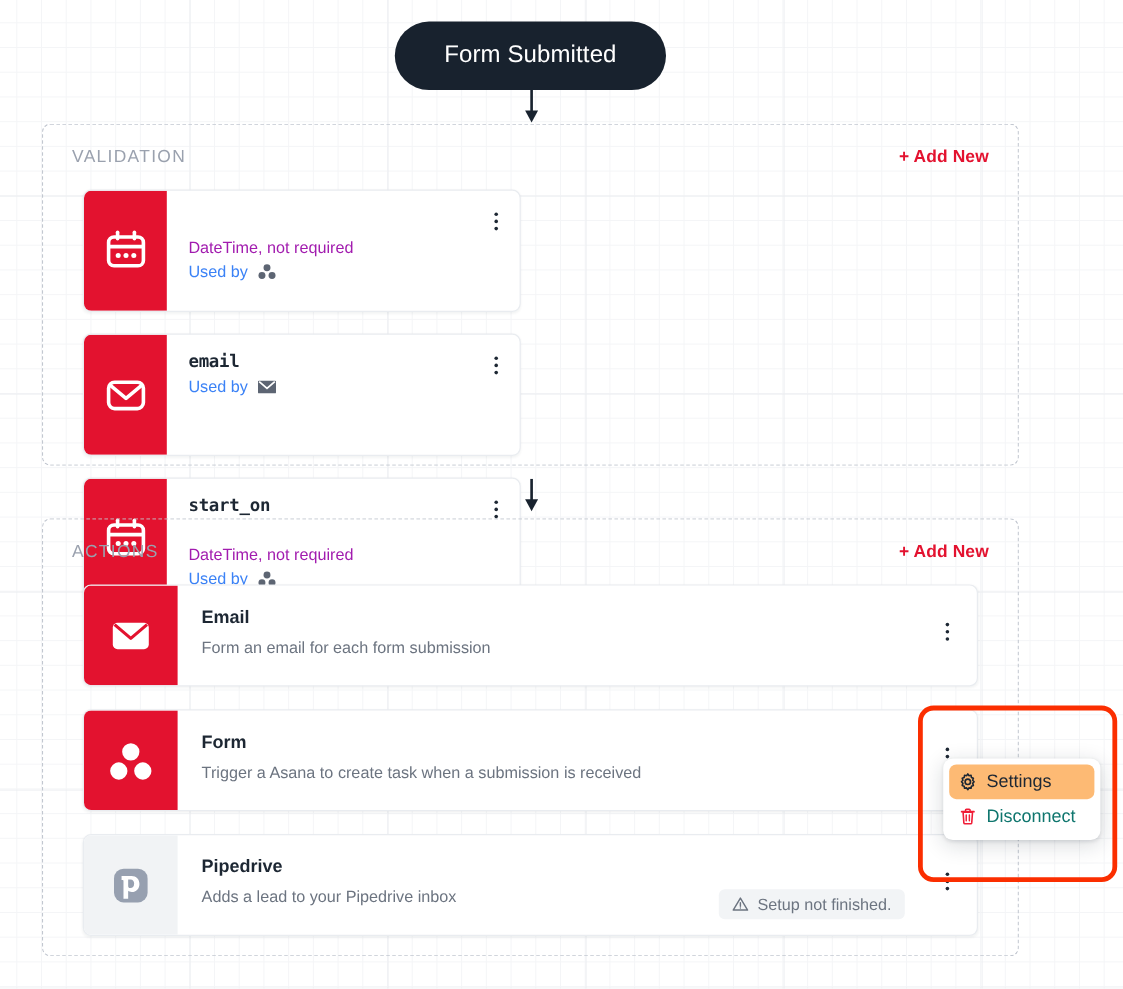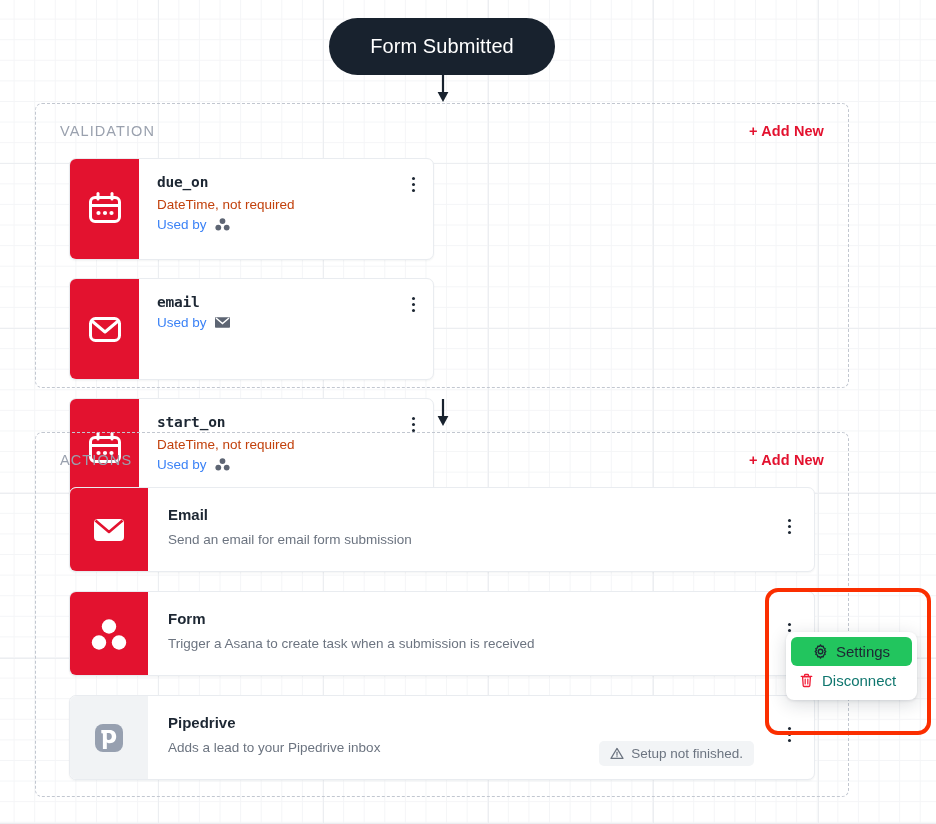--- a/index.html
+++ b/index.html
@@ -120,23 +120,23 @@
     min-width: 0;
   }
   .val-name {
     font-family: "DejaVu Sans Mono", "Liberation Mono", monospace;
     font-size: 14.5px;
     font-weight: bold;
     color: #1d2733;
     letter-spacing: -0.2px;
   }
   .val-meta {
-    margin-top: 7px;
+    margin-top: 25px;
     font-size: 13.5px;
-    color: #c2410c;
+    color: #a21caf;
   }
   .val-usedby {
     margin-top: 5px;
     font-size: 13.5px;
     color: #3b82f6;
     display: flex;
     align-items: center;
     gap: 8px;
   }
 
@@ -235,21 +235,21 @@
   }
   .menu-item {
     display: flex;
     align-items: center;
     gap: 8px;
     padding: 6px 8px;
     border-radius: 6px;
     font-size: 15px;
     cursor: pointer;
   }
-  .menu-item.hover { background: #22c55e; justify-content: center; }
+  .menu-item.hover { background: #fdba74; }
   .menu-label-settings { color: #1d2733; }
   .menu-label-disconnect { color: #0f766e; }
 
   
   .anno-box {
     position: absolute;
     left: 765px;
     top: 588px;
     width: 166px;
     height: 147px;
@@ -291,21 +291,20 @@
             <rect x="4.5" y="7.5" width="29" height="24" rx="4.5" stroke="#ffffff" stroke-width="3"></rect>
             <path d="M4.5 15.5 H33.5" stroke="#ffffff" stroke-width="3"></path>
             <path d="M12 3.5 V9" stroke="#ffffff" stroke-width="3" stroke-linecap="round"></path>
             <path d="M26 3.5 V9" stroke="#ffffff" stroke-width="3" stroke-linecap="round"></path>
             <circle cx="12.5" cy="23" r="2.1" fill="#ffffff"></circle>
             <circle cx="19" cy="23" r="2.1" fill="#ffffff"></circle>
             <circle cx="25.5" cy="23" r="2.1" fill="#ffffff"></circle>
           </svg>
         </div>
         <div class="val-body">
-          <div class="val-name">due_on</div>
           <div class="val-meta">DateTime, not required</div>
           <div class="val-usedby">
             <span>Used by</span>
             <span>
               <svg width="15" height="15" viewBox="0 0 15 15">
                 <circle cx="7.5" cy="4.1" r="2.9" fill="#5d6573"></circle>
                 <circle cx="3.3" cy="10.6" r="2.9" fill="#5d6573"></circle>
                 <circle cx="11.7" cy="10.6" r="2.9" fill="#5d6573"></circle>
               </svg>
             </span>
@@ -397,21 +396,21 @@
 
       <div class="act-row">
         <div class="act-icon">
           <svg width="42" height="42" viewBox="0 0 42 42">
             <rect x="6" y="10" width="30" height="22" rx="4" fill="#ffffff"></rect>
             <path d="M7.5 11.5 L21 23 L34.5 11.5" stroke="#e3122f" stroke-width="2.6" fill="none" stroke-linejoin="round"></path>
           </svg>
         </div>
         <div class="act-body">
           <div class="act-name">Email</div>
-          <div class="act-desc">Send an email for email form submission</div>
+          <div class="act-desc">Form an email for each form submission</div>
           <div class="kebab kebab-act">
             <i></i>
             <i></i>
             <i></i>
           </div>
         </div>
       </div>
 
       <div class="act-row">
         <div class="act-icon">

